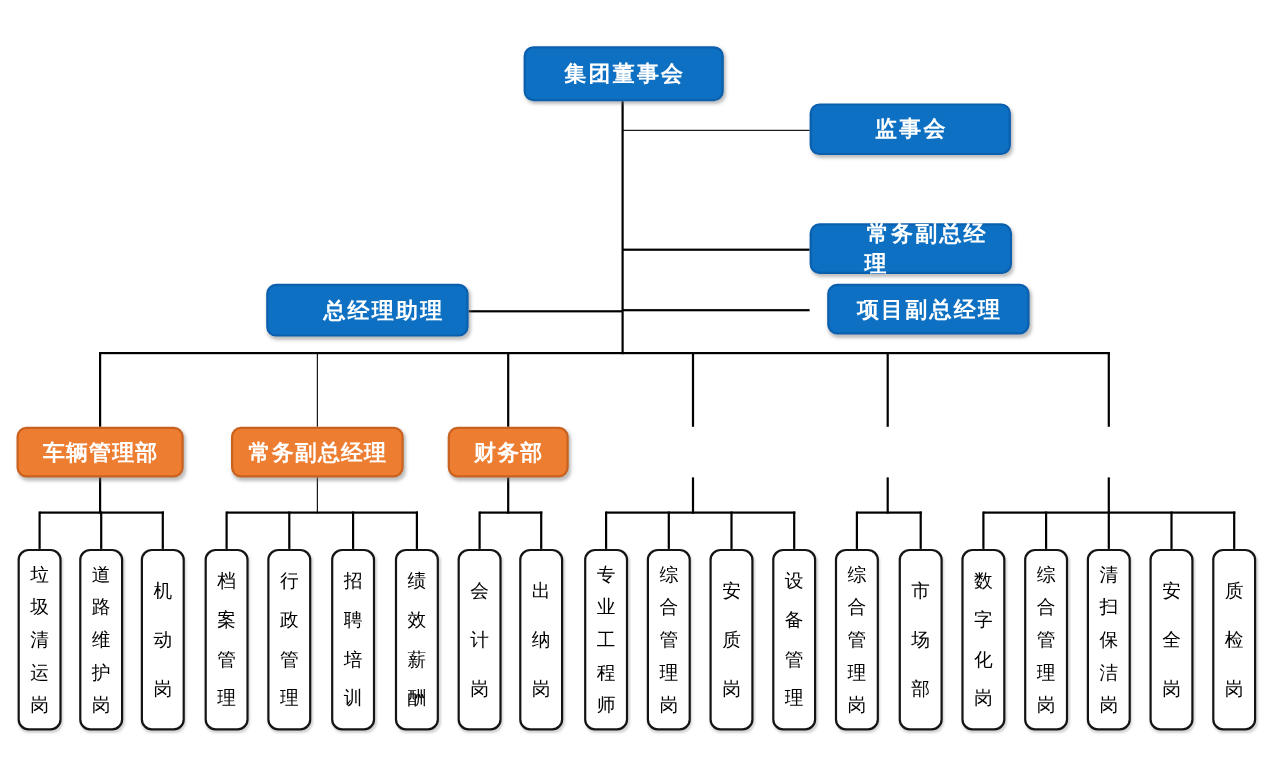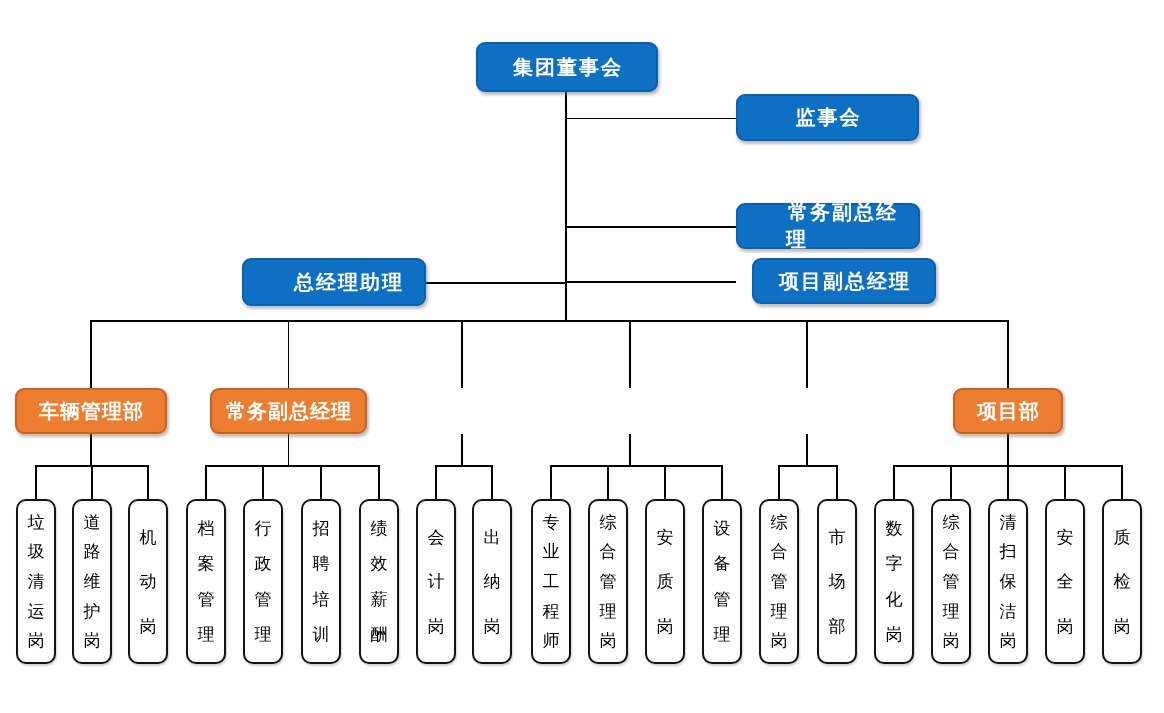--- a/index.html
+++ b/index.html
@@ -179,20 +179,23 @@
       </div>
     </div>
     <div class="node post" style="left: 359px; top: 499px; width: 40px; height: 165px;">
       <div class="post-label">
         <span>绩</span>
         <span>效</span>
         <span>薪</span>
         <span>酬</span>
       </div>
     </div>
+    <div class="node dept" style="left: 407px; top: 388px; width: 110px; height: 46px;">
+      <span>财务部</span>
+    </div>
     <div class="node post" style="left: 416px; top: 499px; width: 40px; height: 165px;">
       <div class="post-label">
         <span>会</span>
         <span>计</span>
         <span>岗</span>
       </div>
     </div>
     <div class="node post" style="left: 472px; top: 499px; width: 40px; height: 165px;">
       <div class="post-label">
         <span>出</span>
@@ -242,23 +245,20 @@
         <span>岗</span>
       </div>
     </div>
     <div class="node post" style="left: 817px; top: 499px; width: 40px; height: 165px;">
       <div class="post-label">
         <span>市</span>
         <span>场</span>
         <span>部</span>
       </div>
     </div>
-    <div class="node dept" style="left: 953px; top: 388px; width: 110px; height: 46px;">
-      <span>项目部</span>
-    </div>
     <div class="node post" style="left: 874px; top: 499px; width: 40px; height: 165px;">
       <div class="post-label">
         <span>数</span>
         <span>字</span>
         <span>化</span>
         <span>岗</span>
       </div>
     </div>
     <div class="node post" style="left: 931px; top: 499px; width: 40px; height: 165px;">
       <div class="post-label">

